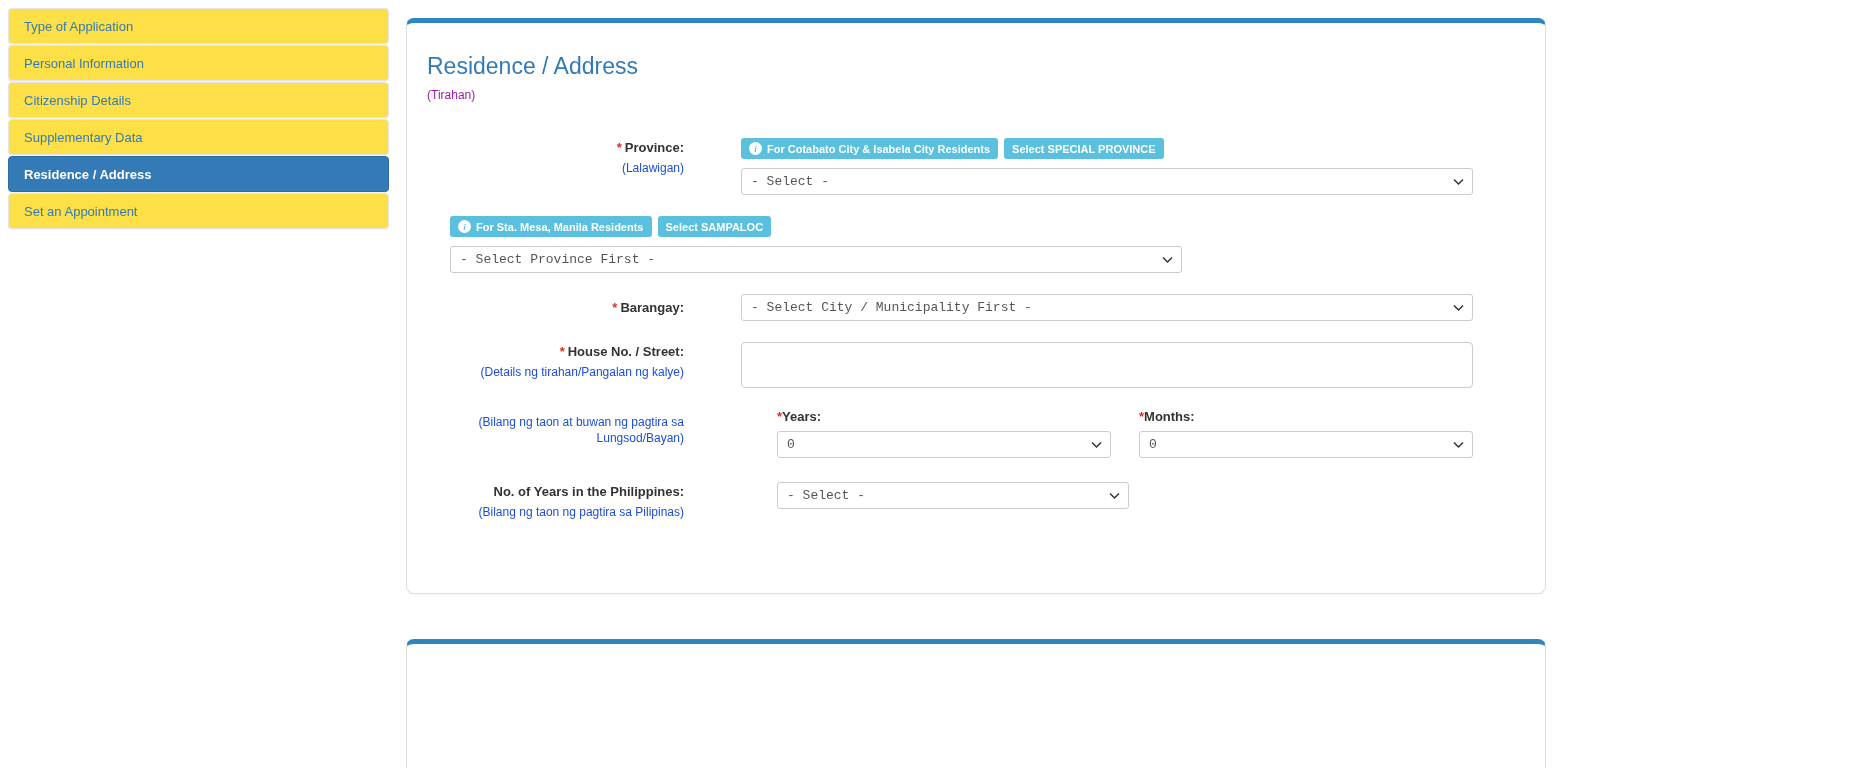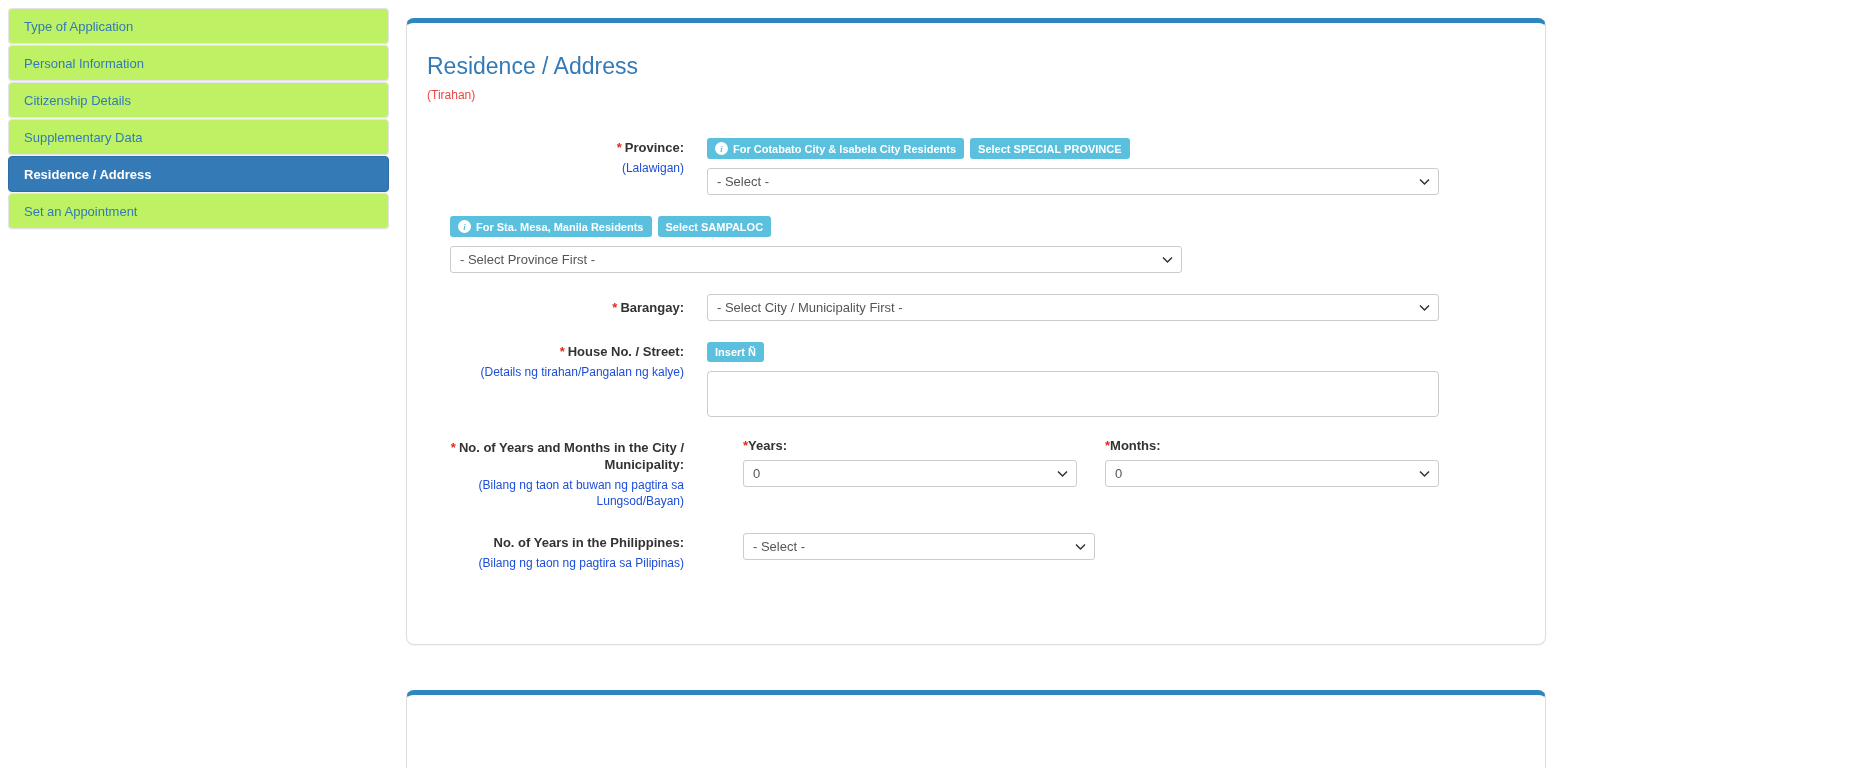--- a/index.html
+++ b/index.html
@@ -10,44 +10,44 @@
     font-family: "Liberation Sans", sans-serif;
     color: #333;
   }
   .layout { display: flex; align-items: flex-start; padding: 8px 0 0 8px; }
 
   
   .sidebar { width: 381px; flex-shrink: 0; }
   .side-item {
     display: flex; align-items: center;
     height: 36px; padding: 0 15px; margin-bottom: 1px;
-    background: #bef264; border: 1px solid #e4e4e4; border-radius: 4px;
+    background: #fde047; border: 1px solid #e4e4e4; border-radius: 4px;
     box-shadow: 0 1px 1px rgba(0,0,0,.05);
     color: #337ab7; font-size: 13px; cursor: pointer;
   }
   .side-item.active {
     background: #337ab7; border-color: #2e6da4;
     color: #fff; font-weight: bold;
   }
 
   
   .main { margin-left: 17px; width: 1140px; }
   .card {
     margin-top: 10px;
     border: 1px solid #ddd; border-top: 5px solid #2e86c1;
     border-radius: 8px;
     padding: 16px 20px 52px 20px;
     box-shadow: 0 1px 2px rgba(0,0,0,.04);
     background: #fff;
   }
   .card-title { font-size: 23px; font-weight: 400; color: #337ab7; margin: 14px 0 8px 0; }
-  .card-subtitle { font-size: 12px; color: #ef4444; margin-bottom: 36px; }
-
-  
-  .form-row { display: flex; margin-bottom: 21px; }
+  .card-subtitle { font-size: 12px; color: #a21caf; margin-bottom: 36px; }
+
+  
+  .form-row { display: flex; margin-bottom: 21px; gap: 34px; }
   .label-col { width: 257px; text-align: right; padding-top: 2px; flex-shrink: 0; }
   .field-col { margin-left: 23px; width: 732px; }
   .lbl { font-size: 13px; font-weight: bold; color: #333; line-height: 1.3; }
   .req { color: #e02a1f; margin-right: 3px; font-weight: bold; }
   .trans { font-size: 12px; color: #1d4ed8; margin-top: 3px; line-height: 1.35; }
 
   .badges { display: flex; gap: 6px; margin-bottom: 9px; }
   .badge {
     display: inline-flex; align-items: center; gap: 5px;
     background: #5bc0de; color: #fff;
@@ -63,21 +63,21 @@
     font-family: "Liberation Serif", serif;
   }
 
   .select-wrap { position: relative; }
   select.form-select {
     width: 100%; height: 27px;
     appearance: none; -webkit-appearance: none; -moz-appearance: none;
     border: 1px solid #ccc; border-radius: 3px;
     background: #fff; color: #555;
     padding: 0 26px 0 9px; font-size: 13px;
-    font-family: Liberation Sans, sans-serif;
+    font-family: Liberation Mono, monospace;
   }
   .chev {
     position: absolute; right: 9px; top: 50%;
     transform: translateY(-50%); pointer-events: none;
     display: flex;
   }
   textarea.form-textarea {
     width: 100%; height: 46px;
     border: 1px solid #ccc; border-radius: 4px;
     padding: 6px 9px; font-size: 13px; color: #555;
@@ -201,32 +201,26 @@
       </div>
 
       <div class="form-row">
         <div class="label-col">
           <div class="lbl">
             <span class="req">*</span><span>House No. / Street:</span>
           </div>
           <div class="trans">(Details ng tirahan/Pangalan ng kalye)</div>
         </div>
         <div class="field-col">
-          <div class="badges">
-            <span class="badge badge-btn">Insert Ñ</span>
-          </div>
           <textarea class="form-textarea" style=""></textarea>
         </div>
       </div>
 
       <div class="form-row">
         <div class="label-col">
-          <div class="lbl">
-            <span class="req">*</span><span>No. of Years and Months in the City / Municipality:</span>
-          </div>
           <div class="trans">(Bilang ng taon at buwan ng pagtira sa Lungsod/Bayan)</div>
         </div>
         <div class="field-col">
           <div class="half-row">
             <div class="half">
               <div class="sub-lbl">
                 <span class="req">*</span><span>Years:</span>
               </div>
               <div class="select-wrap">
                 <select class="form-select">

